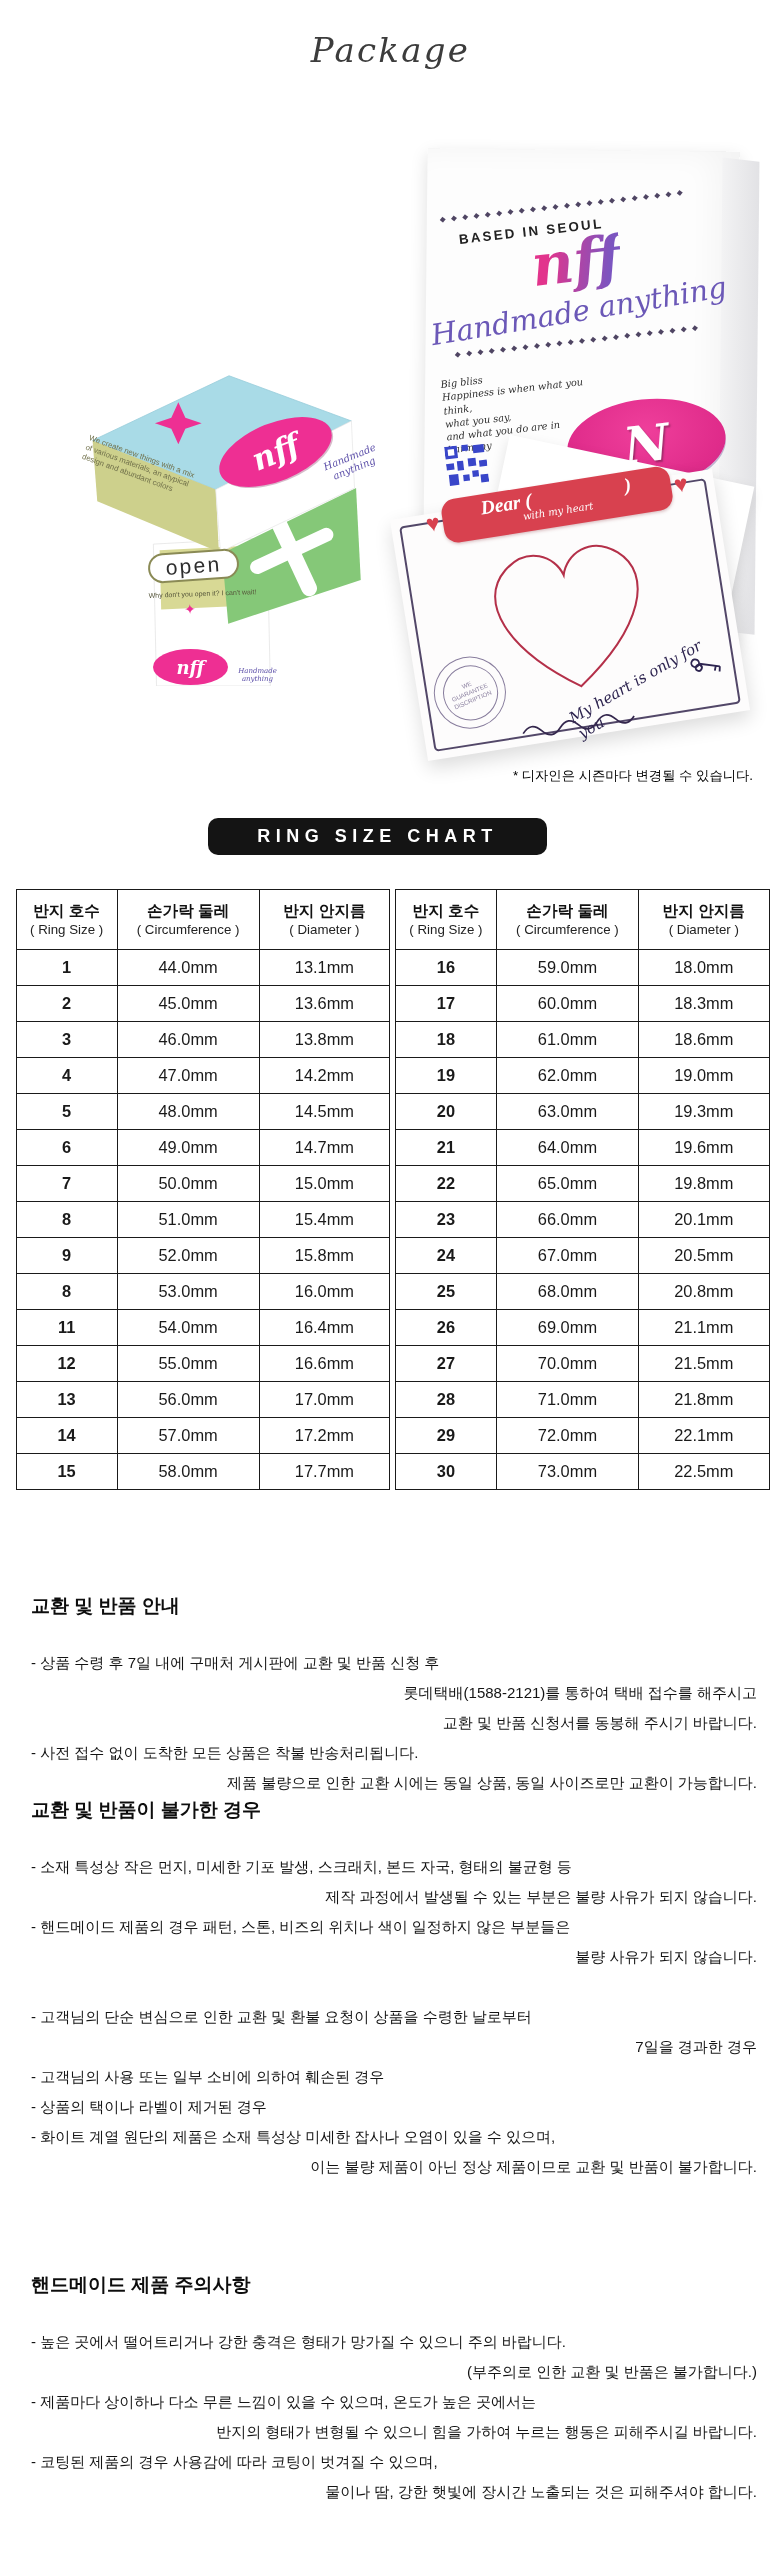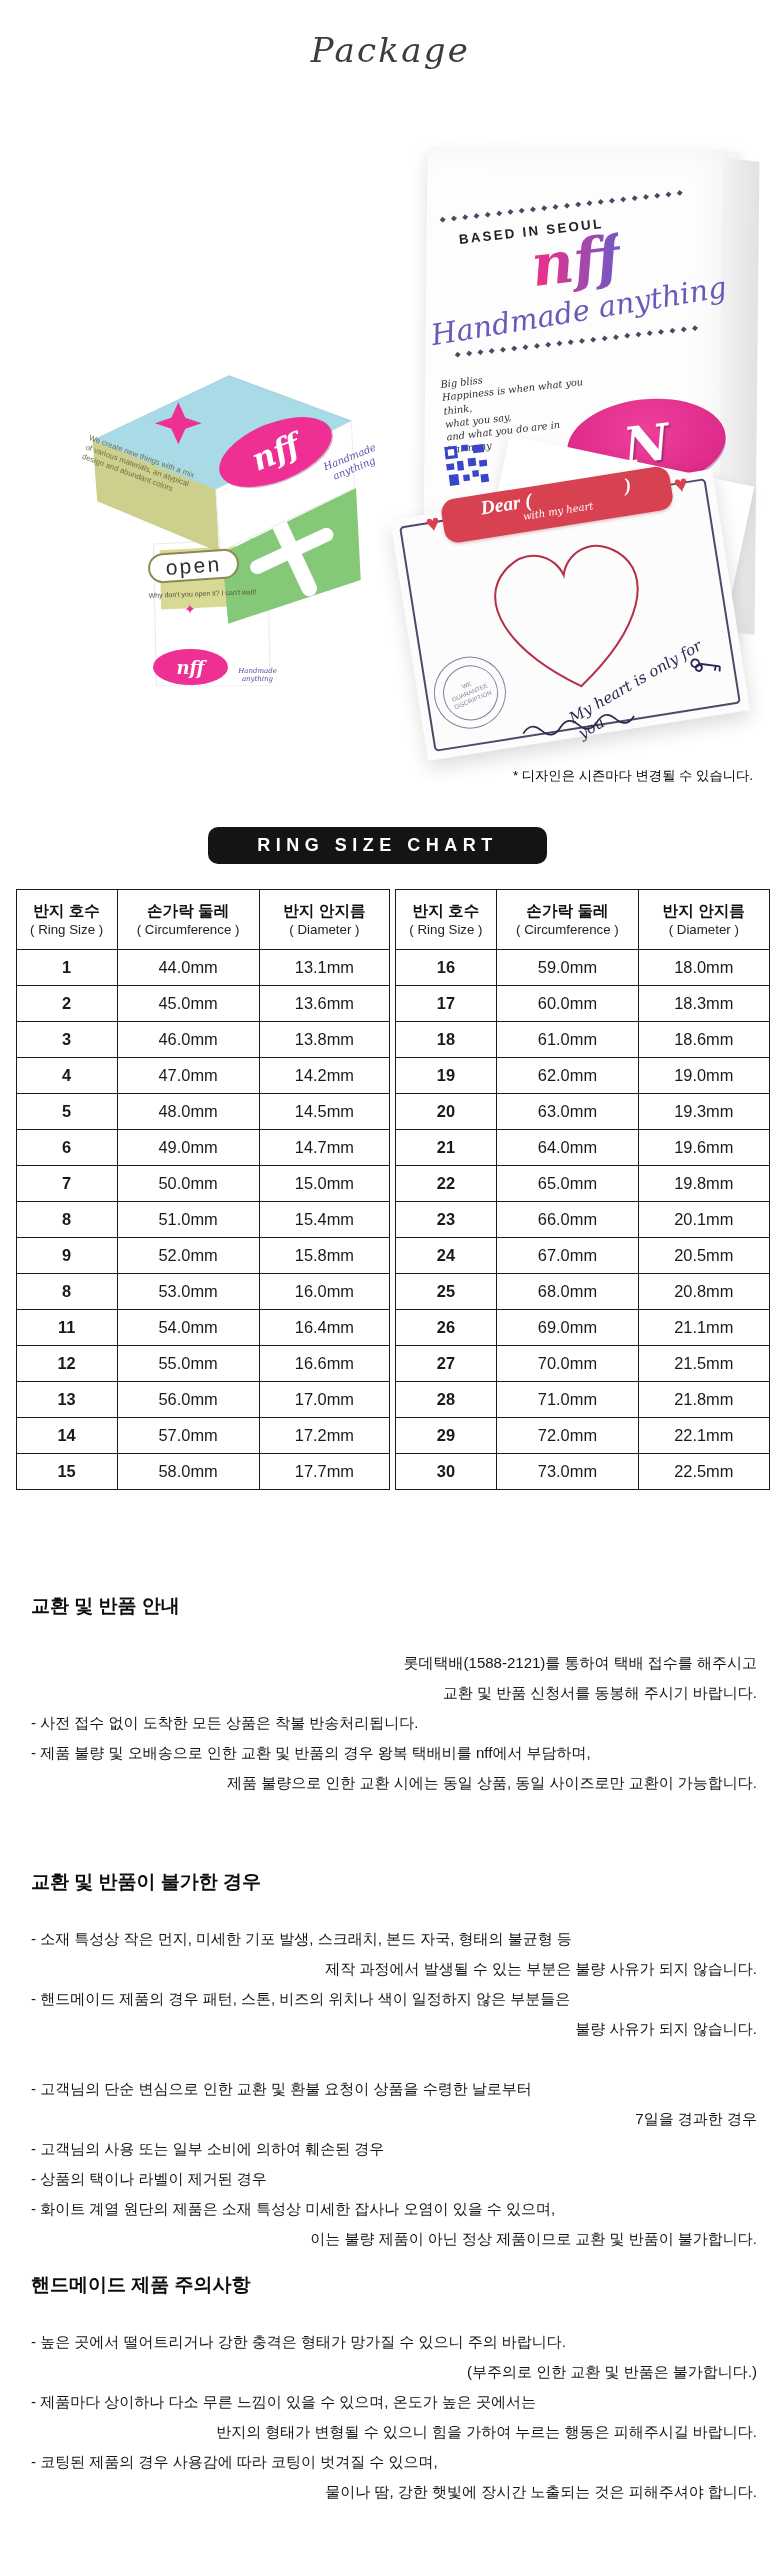--- a/index.html
+++ b/index.html
@@ -92,21 +92,21 @@
   .card-script { position:absolute; left:145px; top:186px; width:164px; font-family:"DejaVu Serif",serif;
     font-style:italic; font-size:15px; color:#2e2550; transform:rotate(-21deg); }
   .card-key { position:absolute; right:20px; top:184px; transform:rotate(38deg); }
   .card-flourish { position:absolute; left:94px; bottom:4.7px; }
 
   .design-note { position:absolute; top:767px; right:28px; font-size:13.3px; color:#000; }
 
   
   .chart-pill { position:absolute; left:208px; top:818px; width:339px; height:37px; background:#141414;
     border-radius:10px; color:#fff; display:flex; align-items:center; justify-content:center;
-    font-size:18px; font-weight:700; letter-spacing:5.5px;margin-top:9px; }
+    font-size:18px; font-weight:700; letter-spacing:5.5px; }
   .size-table { position:absolute; left:15.6px; top:889px; width:754px; display:flex; }
   .half { width:451px; border:1.6px solid #1a1a1a; background:#fff; }
   .half.right { margin-left:4.7px; }
   .tr { display:flex; border-top:1.6px solid #1a1a1a; }
   .tr.head { border-top:none; height:59px; }
   .tr:not(.head) { height:36px; }
   .td, .th { display:flex; align-items:center; justify-content:center; }
   .c-size { width:100px; }
   .c-circ { width:142px; border-left:1.6px solid #1a1a1a;align-items:center; }
   .c-dia  { flex:1; border-left:1.6px solid #1a1a1a; }
@@ -114,21 +114,21 @@
   .th .ko { font-size:15.6px; font-weight:700; color:#111; }
   .th .en { font-size:13.3px; color:#222; }
   .td { font-size:16.4px; color:#1a1a1a; }
   .td.c-size { font-weight:700; }
 
   
   .section { position:absolute; left:31px; width:726px; }
   .section h2 { font-size:19px; line-height:23.4px; font-weight:700; color:#0d0d0d; margin-bottom:31px; }
   .li { font-size:15px; line-height:30px; min-height:30px; color:#141414; }
   .li.cont { padding-left:13.3px;text-align:right; }
-  .s1 { top:1594px; } .s2 { top:1870px; } .s3 { top:2273px; }
+  .s1 { top:1594px; } .s2 { top:1798px; } .s3 { top:2273px; }
 </style>
 </head>
 <body>
 
 <div class="page">
 
   <div class="package-title">Package</div>
 
   <div class="collage">
 
@@ -413,24 +413,24 @@
         <div class="tr">
           <div class="td c-size">30</div>
           <div class="td c-circ">73.0mm</div>
           <div class="td c-dia">22.5mm</div>
         </div>
       </div>
   </div>
 
   <div class="section s1">
     <h2>교환 및 반품 안내</h2>
+  <div class="li">- 상품 수령 후 7일 내에 구매처 게시판에 교환 및 반품 신청 후</div>
       <div class="li cont">롯데택배(1588-2121)를 통하여 택배 접수를 해주시고</div>
       <div class="li cont">교환 및 반품 신청서를 동봉해 주시기 바랍니다.</div>
       <div class="li">- 사전 접수 없이 도착한 모든 상품은 착불 반송처리됩니다.</div>
-      <div class="li">- 제품 불량 및 오배송으로 인한 교환 및 반품의 경우 왕복 택배비를 nff에서 부담하며,</div>
       <div class="li cont">제품 불량으로 인한 교환 시에는 동일 상품, 동일 사이즈로만 교환이 가능합니다.</div>
     </div>
   <div class="section s2">
     <h2>교환 및 반품이 불가한 경우</h2>
   <div class="li">- 소재 특성상 작은 먼지, 미세한 기포 발생, 스크래치, 본드 자국, 형태의 불균형 등</div>
       <div class="li cont">제작 과정에서 발생될 수 있는 부분은 불량 사유가 되지 않습니다.</div>
       <div class="li">- 핸드메이드 제품의 경우 패턴, 스톤, 비즈의 위치나 색이 일정하지 않은 부분들은</div>
       <div class="li cont">불량 사유가 되지 않습니다.</div>
       <div class="li"></div>
       <div class="li">- 고객님의 단순 변심으로 인한 교환 및 환불 요청이 상품을 수령한 날로부터</div>

